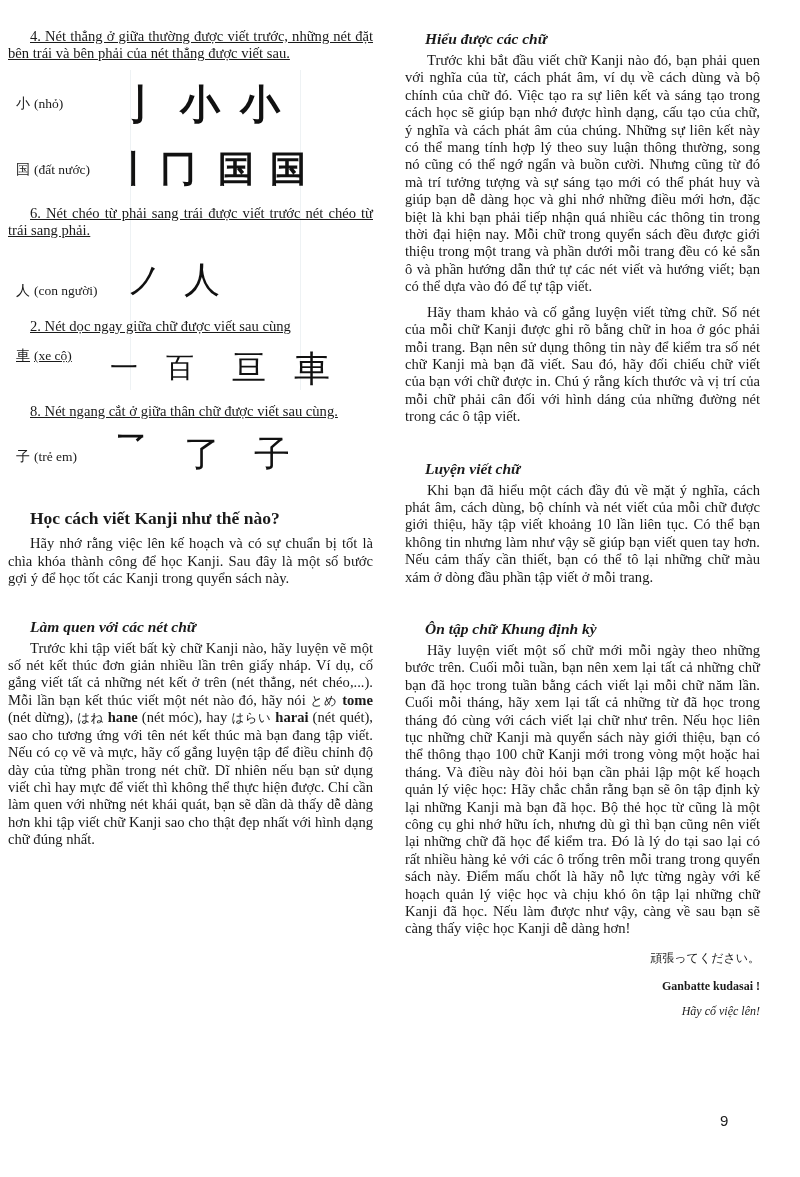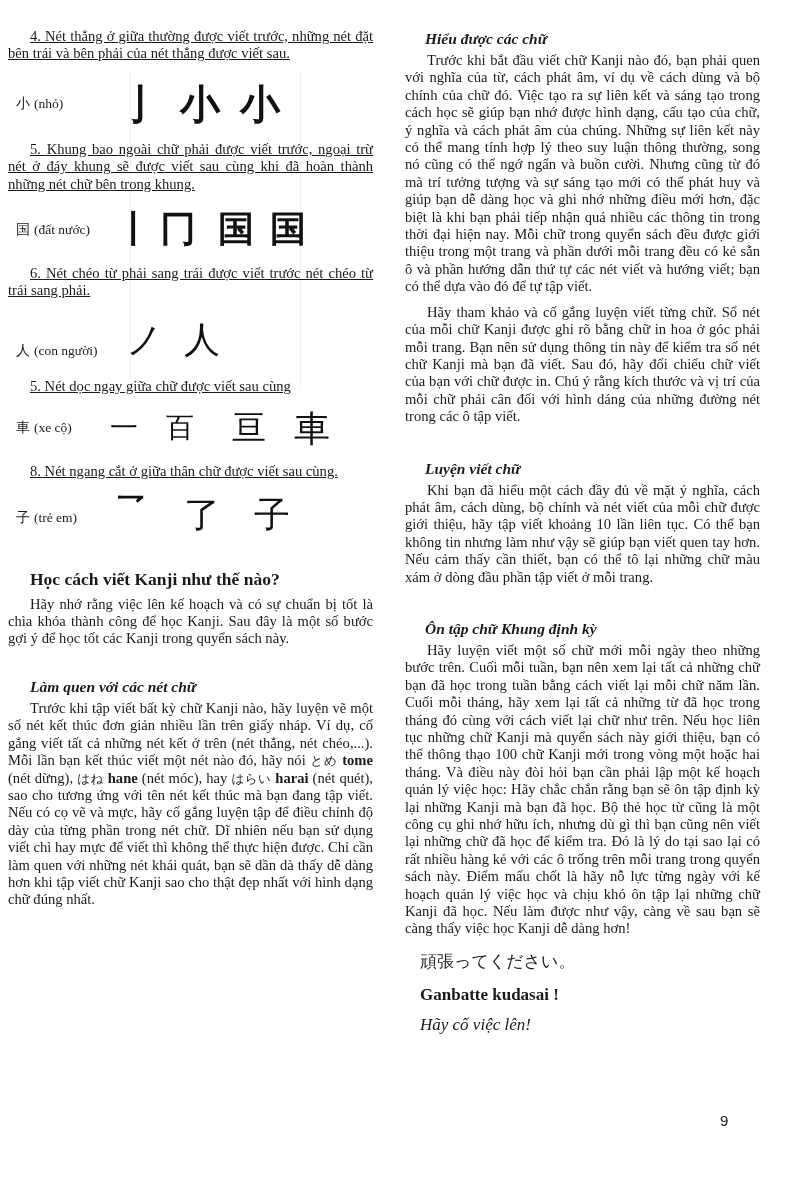--- a/index.html
+++ b/index.html
@@ -14,21 +14,21 @@
   .rule { margin: 0; font-size: 14.6px; line-height: 17.4px; text-decoration: underline; }
   .example { position: relative; height: 70px; }
   .ex-label { position: absolute; left: 8px; font-size: 13.5px; white-space: nowrap; }
   .ex-label .k { font-family: "DejaVu Sans", sans-serif; font-size: 14px; margin-right: 4px; }
   .stroke { position: absolute; font-family: "DejaVu Sans", sans-serif; font-weight: bold; color: #111; }
   h2 { font-family: "Liberation Serif", serif; font-size: 17.5px; font-weight: bold; margin: 0 0 6px 22px; }
   h3 { font-family: "Liberation Serif", serif; font-size: 15.5px; font-weight: bold; font-style: italic; margin: 0 0 4px 22px; }
   .right-h3 { margin-left: 20px; }
   .jp { font-family: "DejaVu Sans", sans-serif; font-size: 12.5px; }
   .bold { font-weight: bold; margin-top: 7px; }
-  .closing { margin-left: 15px; font-size: 17px; }
+  .closing { margin-left: 15px; font-size: 12px; text-align: right; }
   .page-num { position: absolute; left: 720px; top: 1112px; font-family: "Liberation Sans", sans-serif; font-size: 15px; }
   .faint { position: absolute; border-left: 1px solid #eef2f4; }
 </style>
 </head>
 <body>
 
 <div class="faint" style="left:130px;top:70px;height:320px;"></div>
 <div class="faint" style="left:300px;top:70px;height:320px;"></div>
 
 <div class="col-left">
@@ -36,43 +36,42 @@
   <p class="rule indent">4. Nét thẳng ở giữa thường được viết trước, những nét đặt bên trái và bên phải của nét thẳng được viết sau.</p>
   <div class="example">
     <span class="ex-label" style="top:32px;">
       <span class="k">小</span><span>(nhỏ)</span>
     </span>
     <span class="stroke" style="left:112px;top:14px;font-size:40px;">亅</span>
     <span class="stroke" style="left:172px;top:14px;font-size:40px;">小</span>
     <span class="stroke" style="left:232px;top:14px;font-size:40px;">小</span>
   </div>
 
-  <p class="rule indent" style="margin-top:8px;">5. Khung bao ngoài chữ phải được viết trước, ngoại trừ nét ở đáy khung sẽ được viết sau cùng khi đã hoàn thành những nét chữ bên trong khung.</p>
   <div class="example" style="height:72px;">
     <span class="ex-label" style="top:28px;">
       <span class="k">国</span><span>(đất nước)</span>
     </span>
     <span class="stroke" style="left:108px;top:12px;font-size:36px;">丨</span>
     <span class="stroke" style="left:152px;top:12px;font-size:36px;">冂</span>
     <span class="stroke" style="left:210px;top:12px;font-size:36px;">国</span>
     <span class="stroke" style="left:262px;top:12px;font-size:36px;">国</span>
   </div>
 
   <p class="rule indent">6. Nét chéo từ phải sang trái được viết trước nét chéo từ trái sang phải.</p>
   <div class="example" style="height:78px;">
     <span class="ex-label" style="top:42px;">
       <span class="k">人</span><span>(con người)</span>
     </span>
     <span class="stroke" style="left:118px;top:16px;font-size:36px;font-weight:normal;">ノ</span>
     <span class="stroke" style="left:176px;top:16px;font-size:36px;font-weight:normal;">人</span>
   </div>
 
-  <p class="rule indent">5. Nét dọc ngay giữa chữ được viết sau cùng</p>
+  <p class="rule indent">2. Nét dọc ngay giữa chữ được viết sau cùng</p>
   <div class="example" style="height:68px;">
-    <span class="ex-label" style="top:24px;">
+    <span class="ex-label" style="top:12px;text-decoration:underline;">
       <span class="k">車</span><span>(xe cộ)</span>
     </span>
     <span class="stroke" style="left:102px;top:14px;font-size:28px;font-weight:normal;">一</span>
     <span class="stroke" style="left:158px;top:14px;font-size:28px;font-weight:normal;">百</span>
     <span class="stroke" style="left:224px;top:10px;font-size:34px;font-weight:normal;">亘</span>
     <span class="stroke" style="left:286px;top:10px;font-size:36px;font-weight:normal;">車</span>
   </div>
 
   <p class="rule indent">8. Nét ngang cắt ở giữa thân chữ được viết sau cùng.</p>
   <div class="example" style="height:74px;">

